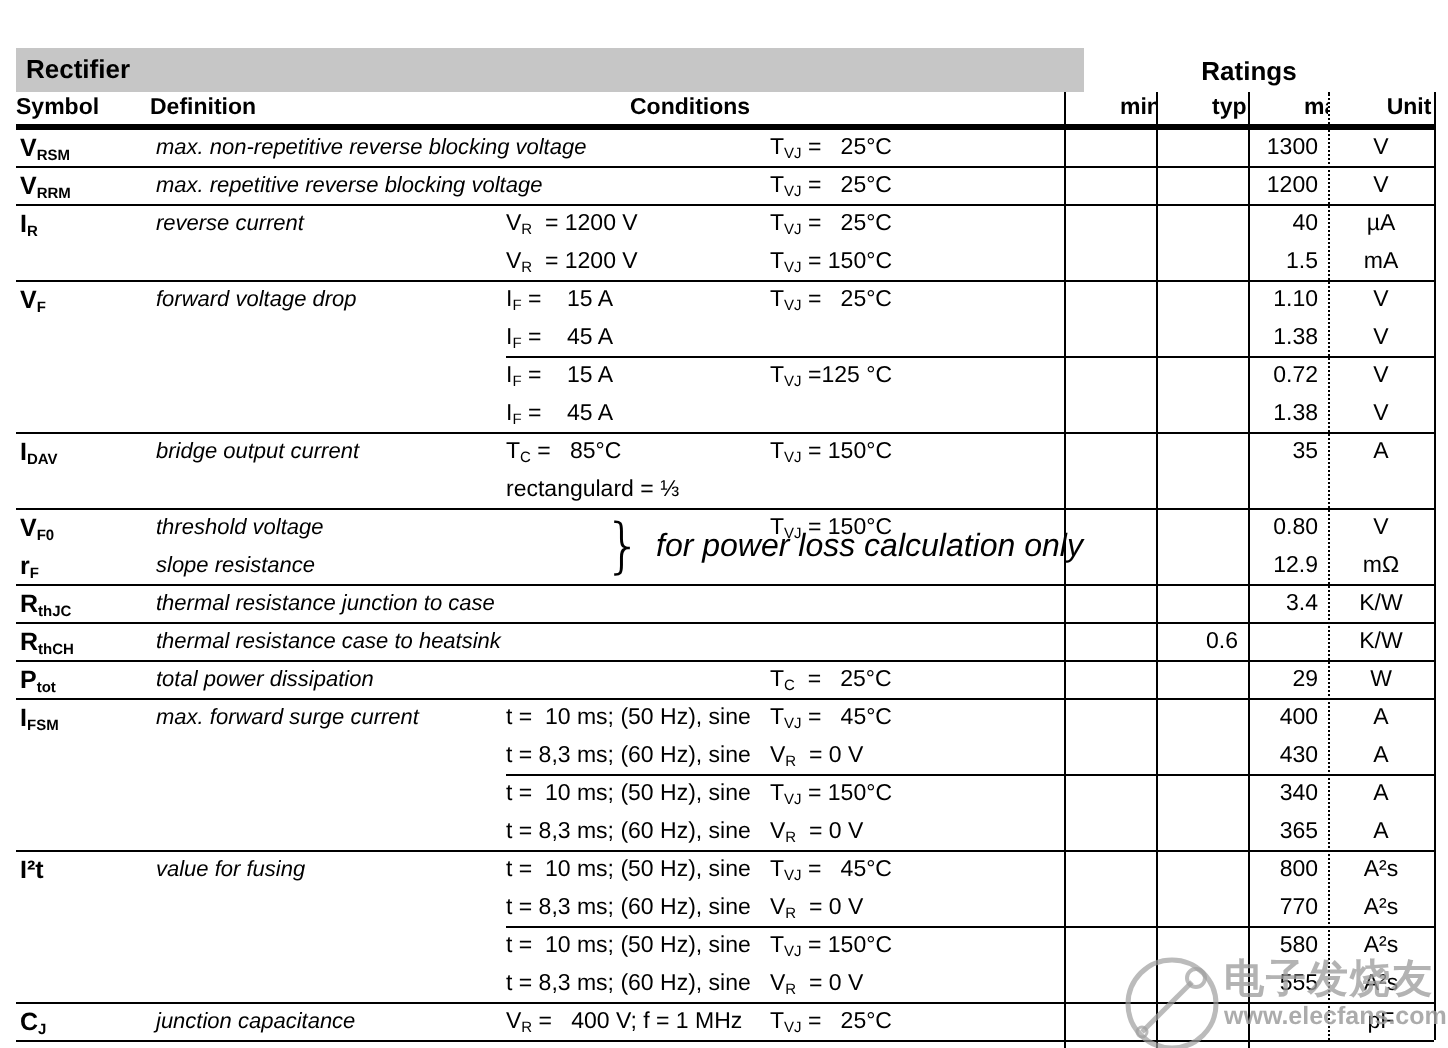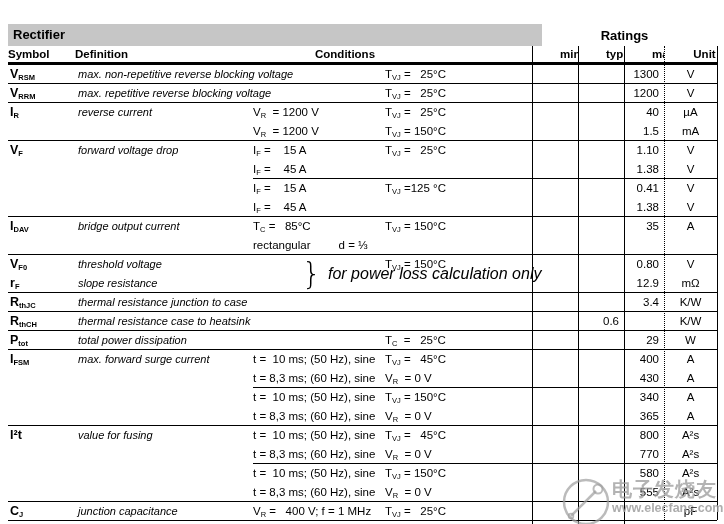--- a/index.html
+++ b/index.html
@@ -25,21 +25,21 @@
   .row .bt{position:absolute;top:-1px;height:1px;background:#000;}
   .row .bt.full{left:0;right:0;}
   .row .bt.part{left:245px;right:0;}
   .c{overflow:visible;white-space:pre;}
   .sym{font-weight:bold;font-size:12.5px;padding-left:2px;}
   .sym sub{font-size:7.5px;vertical-align:-2px;}
   .def{font-style:italic;font-size:11px;padding-left:3px;}
   .cond sub{font-size:7.5px;vertical-align:-2px;}
   .num{text-align:right;padding-right:5px;}
   .unit{text-align:center;}
-  .gap{margin-left:28px;}
+  .gap{}
   
   .v{position:absolute;width:0;border-left:1px solid #000;}
   .v.dot{border-left:1px dotted #000;}
   
   .hb{position:absolute;left:0;top:496px;width:709px;height:1px;background:#000;}
   
   .braceWrap{position:absolute;left:294px;width:260px;height:38px;pointer-events:none;}
   .brace{position:absolute;left:0;top:0;width:22px;height:38px;font-size:30px;font-weight:300;
     line-height:38px;font-family:"DejaVu Sans",sans-serif;}
   .braceNote{position:absolute;left:26px;top:0;height:38px;line-height:38px;
@@ -139,21 +139,21 @@
           <span class="c unit">V</span>
         </div>
         <div class="row">
           <div class="bt part"></div>
           <span class="c sym cond"></span>
           <span class="c def"></span>
           <span class="c cond">I<sub>F</sub> =    15 A</span>
           <span class="c cond">T<sub>VJ</sub> =125 °C</span>
           <span class="c num"></span>
           <span class="c num"></span>
-          <span class="c num">0.41</span>
+          <span class="c num">0.72</span>
           <span class="c unit">V</span>
         </div>
         <div class="row">
           <span class="c sym cond"></span>
           <span class="c def"></span>
           <span class="c cond">I<sub>F</sub> =    45 A</span>
           <span class="c cond"></span>
           <span class="c num"></span>
           <span class="c num"></span>
           <span class="c num">1.38</span>

